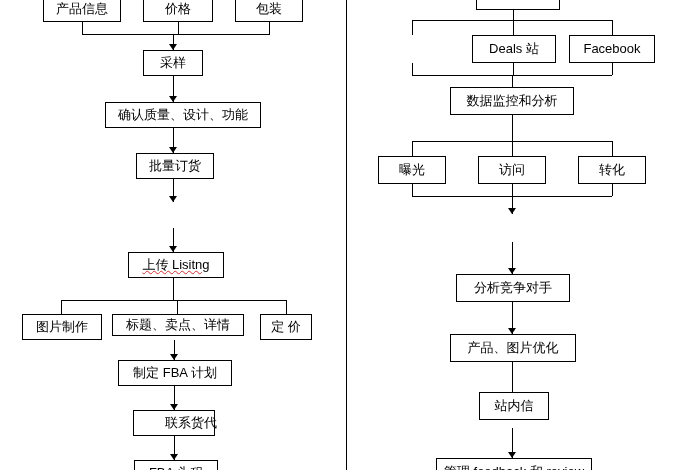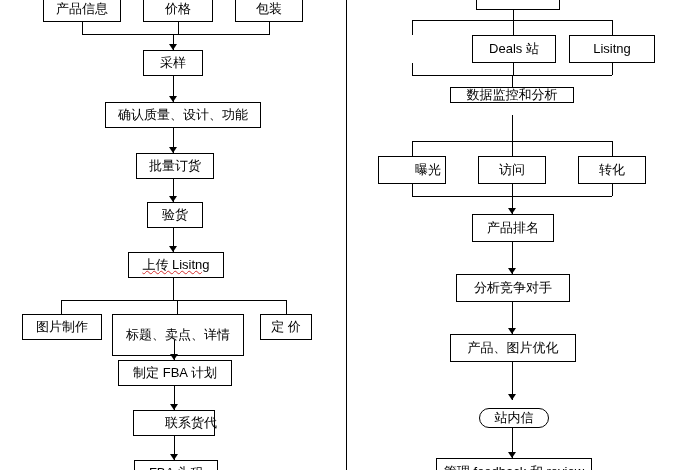--- a/index.html
+++ b/index.html
@@ -87,40 +87,37 @@
   </div>
   <div class="line vline" style="left:165px;top:128px;height:25px;"></div>
   <div class="arrow" style="left:161px;top:147px;"></div>
 
   <div class="node" style="left:128px;top:153px;width:78px;height:26px;">
     <span>批量订货</span>
   </div>
   <div class="line vline" style="left:165px;top:179px;height:23px;"></div>
   <div class="arrow" style="left:161px;top:196px;"></div>
 
-  <div class="node" style="left:139px;top:202px;width:56px;height:26px;">
-    <span>验货</span>
-  </div>
   <div class="line vline" style="left:165px;top:228px;height:24px;"></div>
   <div class="arrow" style="left:161px;top:246px;"></div>
 
   <div class="node spell" style="left:120px;top:252px;width:96px;height:26px;">
     <span class="underline-red">上传 Lisitng</span>
   </div>
 
   <div class="line vline" style="left:165px;top:278px;height:22px;"></div>
   <div class="line hline" style="left:53px;top:300px;width:225px;"></div>
   <div class="line vline" style="left:53px;top:300px;height:14px;"></div>
   <div class="line vline" style="left:169px;top:300px;height:14px;"></div>
   <div class="line vline" style="left:278px;top:300px;height:14px;"></div>
 
   <div class="node" style="left:14px;top:314px;width:80px;height:26px;">
     <span>图片制作</span>
   </div>
-  <div class="node" style="left:104px;top:314px;width:132px;height:42px;text-align:right;">
+  <div class="node" style="left:104px;top:314px;width:132px;height:22px;text-align:right;">
     <span>标题、卖点、详情</span>
   </div>
   <div class="node" style="left:252px;top:314px;width:52px;height:26px;">
     <span>定 价</span>
   </div>
 
   <div class="line vline" style="left:166px;top:340px;height:20px;"></div>
   <div class="arrow" style="left:162px;top:354px;"></div>
 
   <div class="node" style="left:110px;top:360px;width:114px;height:26px;">
@@ -148,75 +145,72 @@
   <div class="line vline" style="left:505px;top:10px;height:10px;"></div>
   <div class="line hline" style="left:404px;top:20px;width:200px;"></div>
   <div class="line vline" style="left:404px;top:20px;height:15px;"></div>
   <div class="line vline" style="left:505px;top:20px;height:15px;"></div>
   <div class="line vline" style="left:604px;top:20px;height:15px;"></div>
 
   <div class="node" style="left:464px;top:35px;width:84px;height:28px;">
     <span>Deals 站</span>
   </div>
   <div class="node" style="left:561px;top:35px;width:86px;height:28px;">
-    <span>Lisitng</span>
+    <span>Facebook</span>
   </div>
 
   <div class="line vline" style="left:404px;top:63px;height:12px;"></div>
   <div class="line vline" style="left:505px;top:63px;height:12px;"></div>
   <div class="line vline" style="left:604px;top:63px;height:12px;"></div>
   <div class="line hline" style="left:404px;top:75px;width:200px;"></div>
   <div class="line vline" style="left:504px;top:75px;height:12px;"></div>
 
-  <div class="node" style="left:442px;top:87px;width:124px;height:16px;">
+  <div class="node" style="left:442px;top:87px;width:124px;height:28px;">
     <span>数据监控和分析</span>
   </div>
 
   <div class="line vline" style="left:504px;top:115px;height:26px;"></div>
   <div class="line hline" style="left:404px;top:141px;width:200px;"></div>
   <div class="line vline" style="left:404px;top:141px;height:15px;"></div>
   <div class="line vline" style="left:504px;top:141px;height:15px;"></div>
   <div class="line vline" style="left:604px;top:141px;height:15px;"></div>
 
-  <div class="node" style="left:370px;top:156px;width:68px;height:28px;justify-content:flex-end;">
+  <div class="node" style="left:370px;top:156px;width:68px;height:28px;">
     <span>曝光</span>
   </div>
   <div class="node" style="left:470px;top:156px;width:68px;height:28px;text-align:center;">
     <span>访问</span>
   </div>
   <div class="node" style="left:570px;top:156px;width:68px;height:28px;">
     <span>转化</span>
   </div>
 
   <div class="line vline" style="left:404px;top:184px;height:12px;"></div>
   <div class="line vline" style="left:504px;top:184px;height:12px;"></div>
   <div class="line vline" style="left:604px;top:184px;height:12px;"></div>
   <div class="line hline" style="left:404px;top:196px;width:200px;"></div>
   <div class="line vline" style="left:504px;top:196px;height:18px;"></div>
   <div class="arrow" style="left:500px;top:208px;"></div>
 
-  <div class="node" style="left:464px;top:214px;width:82px;height:28px;">
-    <span>产品排名</span>
-  </div>
   <div class="line vline" style="left:504px;top:242px;height:32px;"></div>
   <div class="arrow" style="left:500px;top:268px;"></div>
 
   <div class="node" style="left:448px;top:274px;width:114px;height:28px;">
     <span>分析竞争对手</span>
   </div>
   <div class="line vline" style="left:504px;top:302px;height:32px;"></div>
   <div class="arrow" style="left:500px;top:328px;"></div>
 
   <div class="node" style="left:442px;top:334px;width:126px;height:28px;">
     <span>产品、图片优化</span>
   </div>
   <div class="line vline" style="left:504px;top:362px;height:38px;"></div>
   <div class="arrow" style="left:500px;top:394px;"></div>
 
-  <div class="node" style="left:471px;top:408px;width:70px;height:20px;border-radius:10px;">
+  <div class="node" style="left:471px;top:392px;width:70px;height:28px;">
     <span>站内信</span>
   </div>
   <div class="line vline" style="left:504px;top:428px;height:30px;"></div>
   <div class="arrow" style="left:500px;top:452px;"></div>
 
   <div class="node spell" style="left:428px;top:458px;width:156px;height:28px;">
     <span class="underline-red">管理 feedback 和 review</span>
   </div>
 
 </div>

